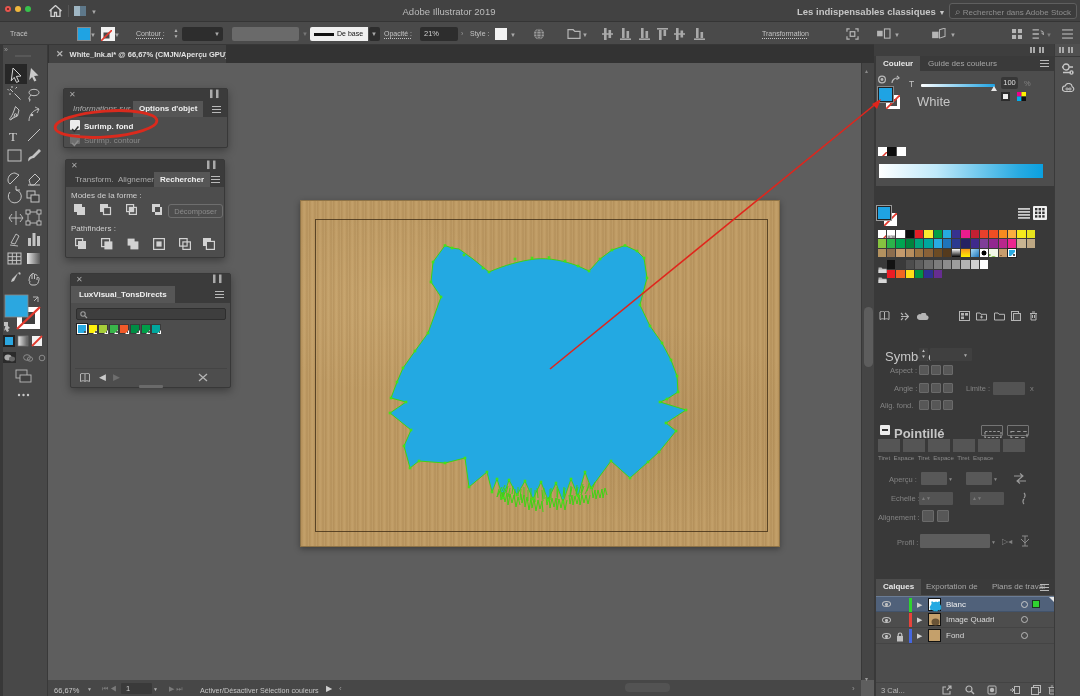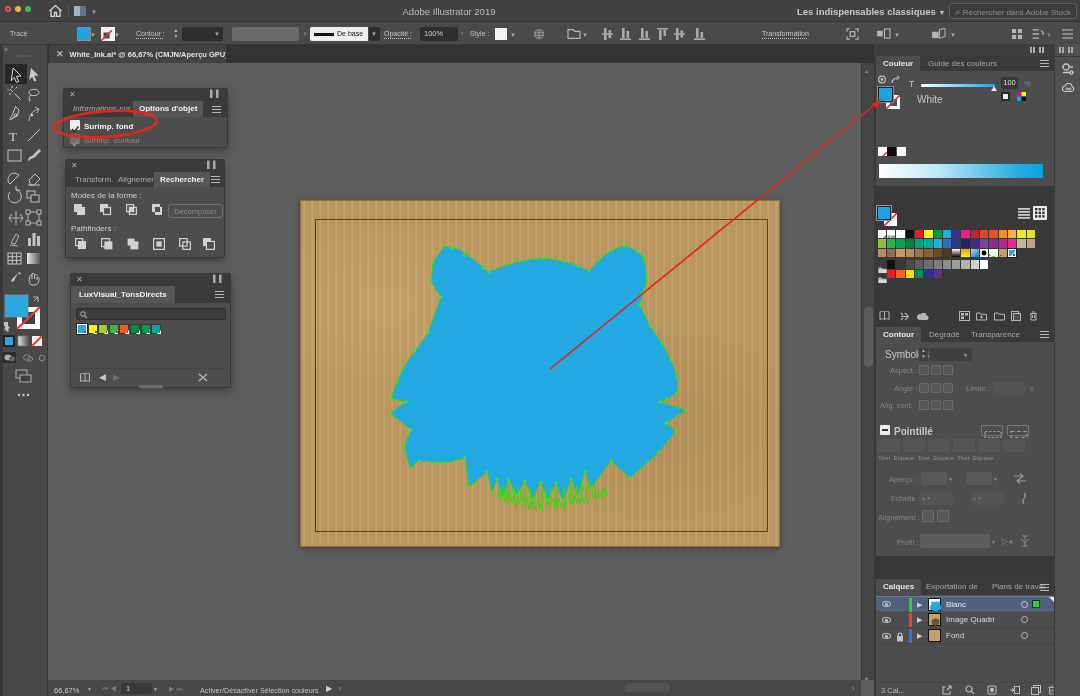--- a/index.html
+++ b/index.html
@@ -91,21 +91,21 @@
     <div style="position:absolute;left:232px;top:5px;width:67px;height:14px;background:#6a6a6a;border-radius:2px;"></div>
     <div class="dd-arrow" style="left:302px;top:9px;color:#777;">▼</div>
 
     <div style="position:absolute;left:310px;top:5px;width:58px;height:14px;background:#efefef;border-radius:2px 0 0 2px;">
       <div style="position:absolute;left:4px;top:6px;width:20px;height:2.5px;background:#111;"></div>
       <div style="position:absolute;left:27px;top:3px;color:#111;font-size:7px;">De base</div>
     </div>
     <div class="darkbox" style="left:369px;top:5px;width:11px;height:14px;"></div>
     <div class="dd-arrow" style="left:371px;top:9px;">▼</div>
     <div class="cb-label und" style="left:384px;">Opacité :</div>
-    <div class="darkbox" style="left:420px;top:5px;width:38px;height:14px;color:#cfcfcf;font-size:7.5px;line-height:14px;padding-left:4px;">100%</div>
+    <div class="darkbox" style="left:420px;top:5px;width:38px;height:14px;color:#cfcfcf;font-size:7.5px;line-height:14px;padding-left:4px;">21%</div>
     <div class="cb-label" style="left:461px;color:#9a9a9a;">›</div>
     <div class="cb-label" style="left:470px;">Style :</div>
     <div class="sw" style="left:495px;width:12px;height:12px;top:6px;background:#f2f2f2;"></div>
     <div class="dd-arrow" style="left:510px;">▼</div>
 
     <svg style="position:absolute;left:533px;top:6px;" width="12" height="12" viewBox="0 0 14 14">
         <circle cx="7" cy="7" r="6" fill="#9b9b9b"></circle>
         <ellipse cx="7" cy="7" rx="2.6" ry="6" fill="none" stroke="#4a4a4a" stroke-width="1"></ellipse>
         <line x1="1" y1="7" x2="13" y2="7" stroke="#4a4a4a" stroke-width="1"></line>
         <line x1="2" y1="3.8" x2="12" y2="3.8" stroke="#4a4a4a" stroke-width="0.8"></line>
@@ -459,21 +459,21 @@
     <div style="position:absolute;left:152px;top:6px;font-size:7.2px;color:#c6c6c6;">Activer/Désactiver Sélection couleurs</div>
     <div style="position:absolute;left:278px;top:4px;color:#d0d0d0;font-size:8px;">▶</div>
     <div style="position:absolute;left:291px;top:4px;color:#9a9a9a;font-size:8px;">‹</div>
       <div style="position:absolute;left:804px;top:4px;color:#9a9a9a;font-size:8px;">›</div>
     <div style="position:absolute;left:577px;top:3px;width:45px;height:9px;background:#535353;border-radius:4px;"></div>
   </div>
 
   <div id="dock">
     <style>
       .swc { position:absolute; }
-      .dklbl { position:absolute; font-size:10px; color:#c6c6c6; }
+      .dklbl { position:absolute; font-size:13px; color:#c6c6c6; }
       .dimlbl { position:absolute; font-size:7.5px; color:#828282; }
       .dbtn { position:absolute; width:10px; height:10px; background:#575757; border:1px solid #6a6a6a; border-radius:1px; }
       .eye { position:absolute; width:9px; height:6px; border:1px solid #c0c0c0; border-radius:50%; }
       .eye:after { content:""; position:absolute; left:2.4px; top:1px; width:2.6px; height:2.6px; border-radius:50%; background:#c0c0c0; }
     </style>
 
     <div style="position:absolute;left:0;top:0;width:180px;height:12px;background:#3e3e3e;">
       <svg style="position:absolute;right:8px;top:3px;" width="16" height="6" viewBox="0 0 16 6">
           <g fill="#aaa">
             <rect x="0" width="2" height="6"></rect>
@@ -690,45 +690,37 @@
         </svg>
       <svg style="position:absolute;left:137px;top:267px;" width="10" height="10" viewBox="0 0 10 10">
           <rect x="0.5" y="0.5" width="7" height="9" fill="none" stroke="#b5b5b5"></rect>
           <rect x="2.5" y="2.5" width="7" height="7" fill="#4d4d4d" stroke="#b5b5b5"></rect>
         </svg>
       <svg style="position:absolute;left:155px;top:267px;" width="9" height="10" viewBox="0 0 9 10">
           <path d="M1 2.5 h7 M2 2.5 V9 h5 V2.5 M3 1 h3 M3.5 4 v3 M5.5 4 v3" stroke="#b5b5b5" stroke-width="1" fill="none"></path>
         </svg>
     </div>
 
-    <div class="panel" style="top:283px;height:229px;">
-      <div class="ptabs">
-        <div class="ptab active" style="left:0;">Contour</div>
-        <div class="ptab" style="left:46px;">Dégradé</div>
-        <div class="ptab" style="left:88px;">Transparence</div>
-        <div class="ham"></div>
-      </div>
-    </div>
     <div id="contour-abs">
       <div class="dklbl" style="left:11px;top:305px;">Symboles :</div>
       <div style="position:absolute;left:45px;top:304px;width:9px;height:13px;background:#404040;border-radius:1px;color:#c0c0c0;font-size:4.5px;line-height:6px;text-align:center;">▲<br>▼</div>
       <div style="position:absolute;left:56px;top:304px;width:42px;height:13px;background:#404040;border-radius:1px;"></div>
       <div style="position:absolute;left:89px;top:308px;color:#aaa;font-size:5px;">▼</div>
       <div class="dimlbl" style="left:16px;top:322px;">Aspect :</div>
       <div class="dbtn" style="left:45px;top:321px;"></div>
         <div class="dbtn" style="left:57px;top:321px;"></div>
         <div class="dbtn" style="left:69px;top:321px;"></div>
       <div class="dimlbl" style="left:20px;top:340px;">Angle :</div>
       <div class="dbtn" style="left:45px;top:339px;"></div>
         <div class="dbtn" style="left:57px;top:339px;"></div>
         <div class="dbtn" style="left:69px;top:339px;"></div>
       <div class="dimlbl" style="left:92px;top:340px;">Limite :</div>
       <div style="position:absolute;left:119px;top:338px;width:32px;height:13px;background:#535353;border-radius:1px;"></div>
       <div class="dimlbl" style="left:156px;top:340px;">x</div>
-      <div class="dimlbl" style="left:6px;top:357px;">Alig. cont.</div>
+      <div class="dimlbl" style="left:6px;top:357px;">Alig. fond.</div>
       <div class="dbtn" style="left:45px;top:356px;"></div>
         <div class="dbtn" style="left:57px;top:356px;"></div>
         <div class="dbtn" style="left:69px;top:356px;"></div>
 
       <div style="position:absolute;left:6px;top:381px;width:10px;height:10px;background:#ececec;border-radius:1px;">
           <div style="position:absolute;left:2px;top:4px;width:6px;height:2.4px;background:#333;"></div>
         </div>
       <div class="dklbl" style="left:20px;top:382px;font-weight:bold;">Pointillé</div>
       <div style="position:absolute;left:107px;top:381px;width:22px;height:11px;border:1px solid #757575;border-radius:1px;"><svg width="22" height="11">
             <rect x="3" y="2.5" width="16" height="6" fill="none" stroke="#9a9a9a" stroke-dasharray="2.5 1.6" stroke-width="1.2"></rect>

